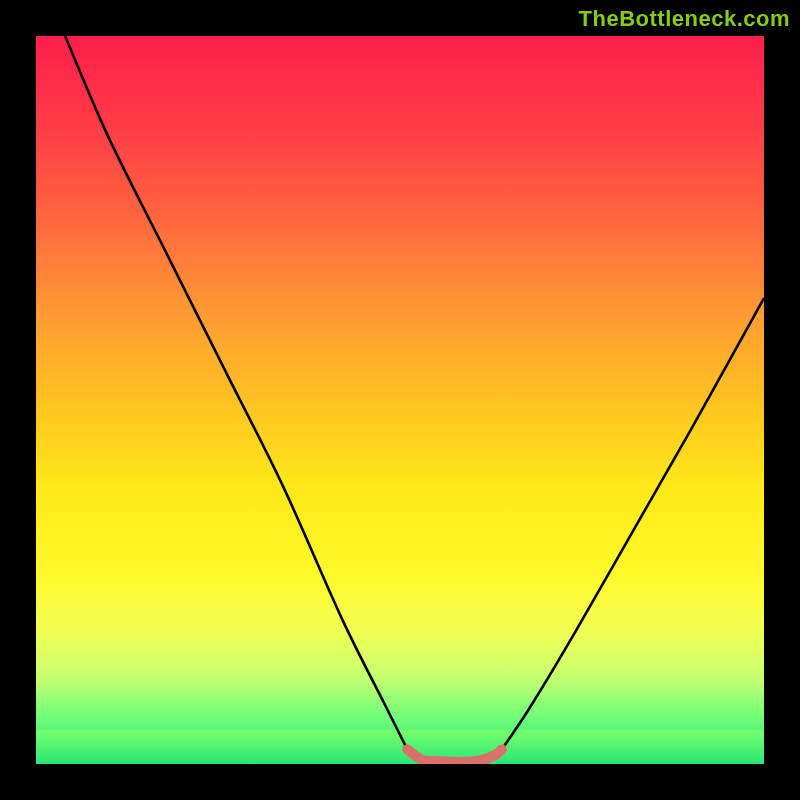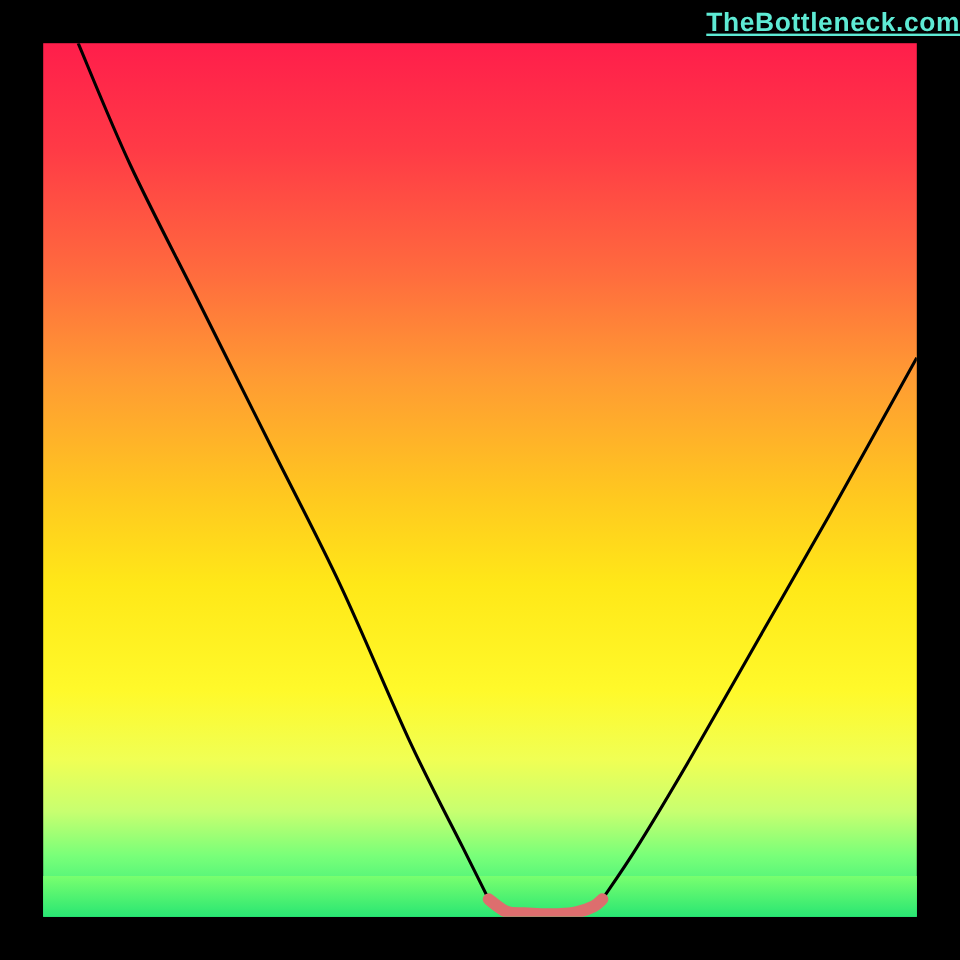--- a/index.html
+++ b/index.html
@@ -4,21 +4,21 @@
 <style>
   html, body { margin: 0; padding: 0; width: 800px; height: 800px; background: #000; overflow: hidden; }
   .frame { position: relative; width: 800px; height: 800px; }
   .plot-bg { position: absolute; left: 36px; top: 36px; width: 728px; height: 728px;
              background: linear-gradient(to bottom,
                #ff1e4b 0%, #ff3a46 12%, #ff6a3e 26%, #ff9a33 38%,
                #ffc91f 52%, #ffe818 62%, #fff92a 74%, #f0ff54 82%,
                #c7ff70 88%, #79ff79 93%, #22e77a 100%); }
   .plot-bottom-band { position: absolute; left: 36px; bottom: 36px; width: 728px; height: 34px;
              background: linear-gradient(to bottom, #79ff6f 0%, #29e673 100%); }
-  .watermark { position: absolute; top: 6px; right: 0; color: #5eead4; font: 600 22px Arial, sans-serif; letter-spacing: 0.5px; text-decoration: underline; }
+  .watermark { position: absolute; top: 6px; right: 10px; color: #84cc16; font: 600 22px Arial, sans-serif; letter-spacing: 0.5px; }
   svg.curve { position: absolute; left: 36px; top: 36px; width: 728px; height: 728px; }
   svg.curve path { fill: none; stroke: #000; stroke-width: 2.6; }
   svg.curve path.trough { stroke: #dd6e6e; stroke-width: 10; stroke-linecap: round; }
 </style>
 </head>
 <body>
 
 <div class="frame">
   <div class="plot-bg"></div>
   <div class="plot-bottom-band"></div>

